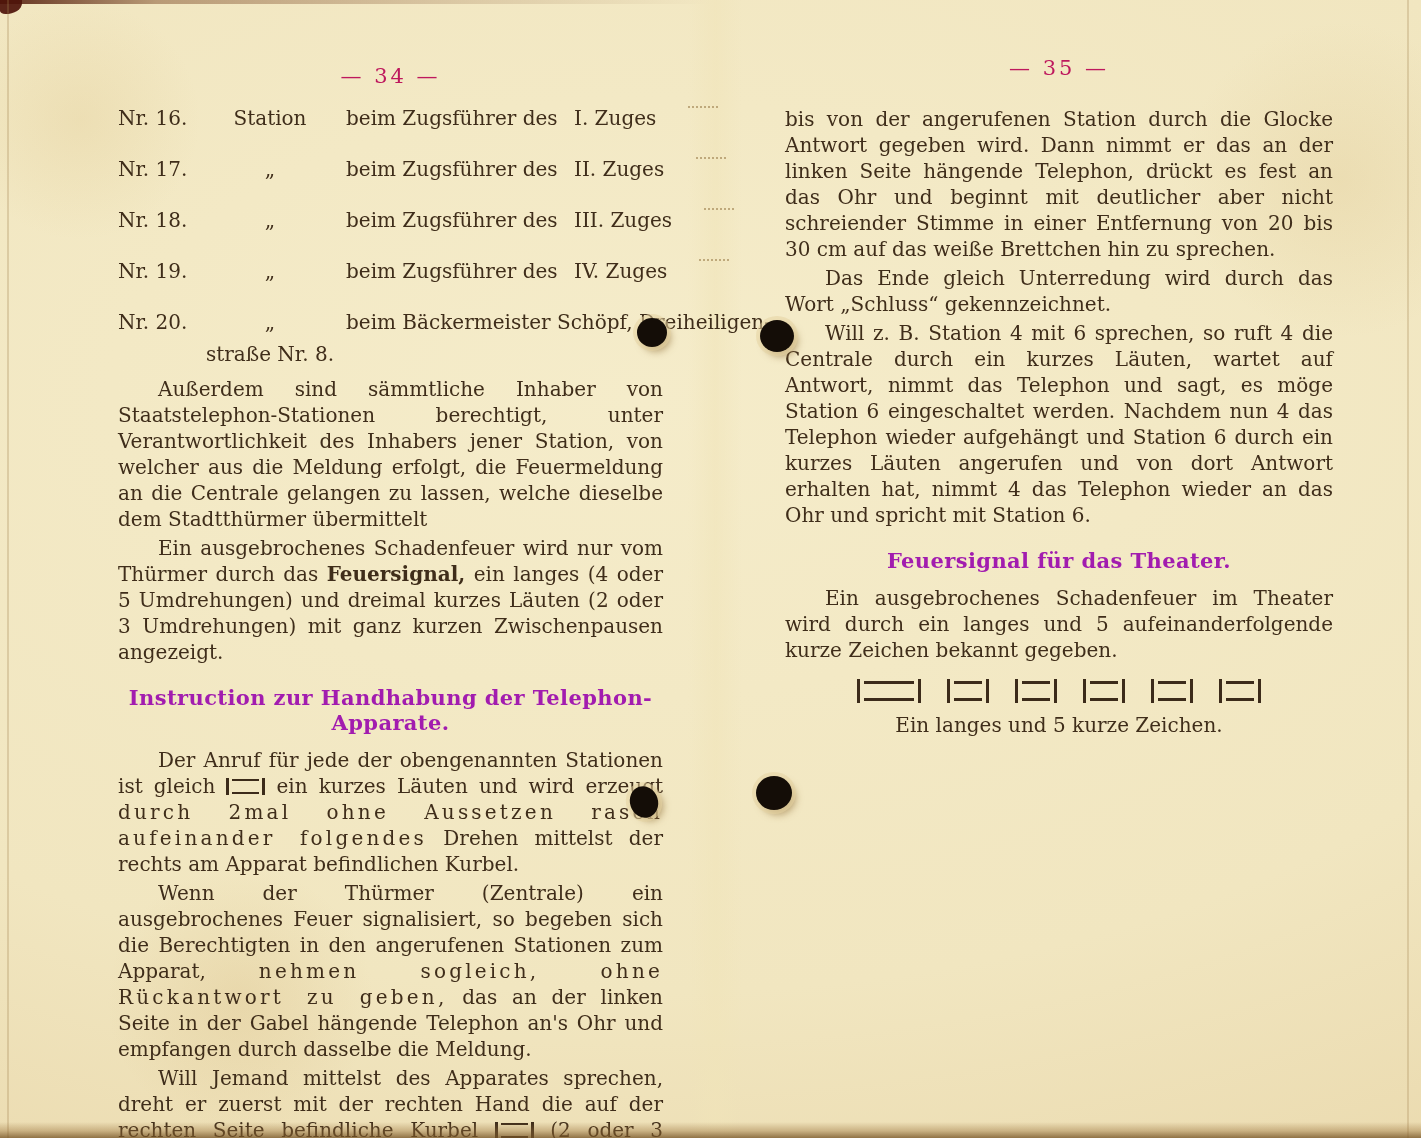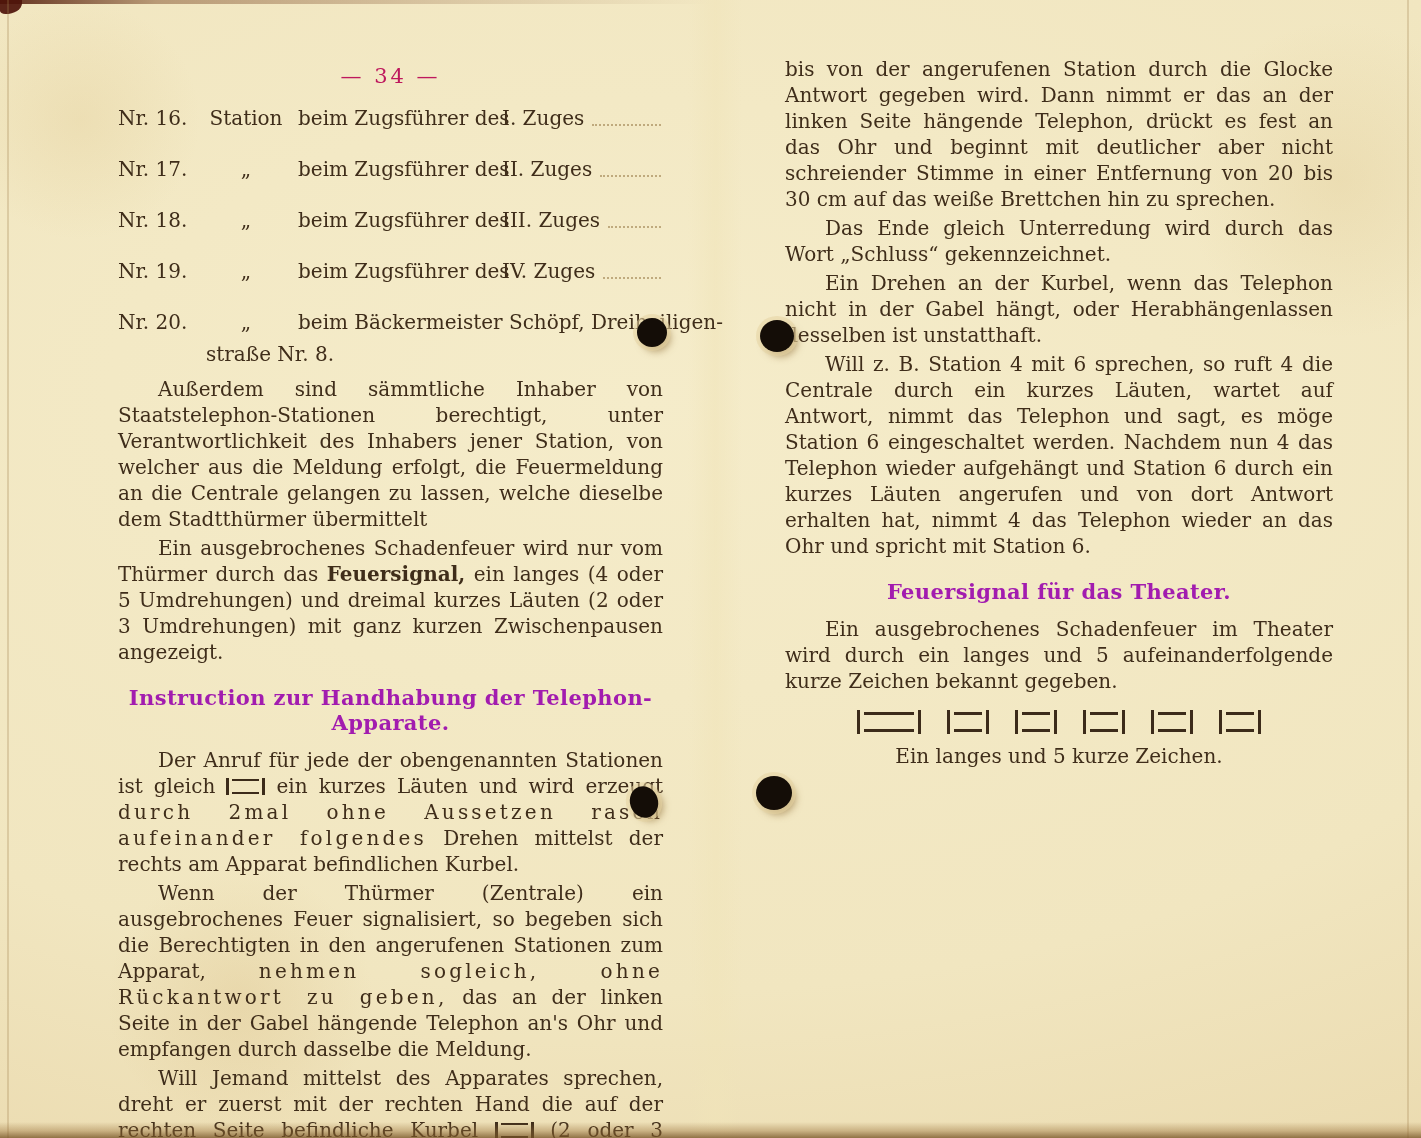--- a/index.html
+++ b/index.html
@@ -32,21 +32,21 @@
   .hole-3{left:630px;top:786px;width:28px;height:32px;transform:rotate(-18deg);}
   .hole-4{left:756px;top:776px;width:36px;height:34px;}
   
   .page{position:absolute;}
   .page-left{left:118px;top:64px;width:545px;}
   .page-right{left:785px;top:56px;width:548px;}
   .pagenum{text-align:center;font-size:21px;letter-spacing:3px;color:#be185d;margin-bottom:18px;}
   .page-right .pagenum{margin-bottom:26px;}
   
   .station-list{font-size:20px;line-height:24px;}
-  .station-row{display:flex;align-items:flex-end;margin-bottom:27px;white-space:nowrap;}
+  .station-row{display:flex;align-items:flex-start;margin-bottom:27px;white-space:nowrap;gap:24px;}
   .c0{width:76px;flex:none;}
   .c1{width:104px;flex:none;text-align:center;}
   .c2{width:202px;flex:none;}
   .c2.wide{flex:1;}
   .c3{flex:none;padding-left:2px;}
   .leader{flex:1;border-bottom:2px dotted rgba(148,117,66,.55);margin:0 2px 4px 8px;min-width:30px;}
   .station-wrap{margin:-19px 0 10px 88px;font-size:20px;line-height:24px;}
   
   .para{font-size:20px;line-height:26px;text-align:justify;margin:0 0 3px 0;}
   .para.indent{text-indent:40px;}
@@ -120,24 +120,24 @@
         <p class="para indent"><span>Außerdem sind sämmtliche Inhaber von Staatstelephon-Stationen berechtigt, unter Verantwortlichkeit des Inhabers jener Station, von welcher aus die Meldung erfolgt, die Feuermeldung an die Centrale gelangen zu lassen, welche dieselbe dem Stadtthürmer übermittelt</span></p>
         <p class="para indent"><span>Ein ausgebrochenes Schadenfeuer wird nur vom Thürmer durch das </span><span class="b">Feuersignal,</span><span> ein langes (4 oder 5 Umdrehungen) und dreimal kurzes Läuten (2 oder 3 Umdrehungen) mit ganz kurzen Zwischenpausen angezeigt.</span></p>
         <div class="heading">Instruction zur Handhabung der Telephon-Apparate.</div>
         <p class="para indent"><span>Der Anruf für jede der obengenannten Stationen ist gleich </span><span class="sig-inline"><span class="sig-inner"></span></span><span> ein kurzes Läuten und wird erzeugt </span><span class="sp">durch 2mal ohne Aussetzen rasch aufeinander folgendes</span><span> Drehen mittelst der rechts am Apparat befindlichen Kurbel.</span></p>
         <p class="para indent"><span>Wenn der Thürmer (Zentrale) ein ausgebrochenes Feuer signalisiert, so begeben sich die Berechtigten in den angerufenen Stationen zum Apparat, </span><span class="sp">nehmen sogleich, ohne Rückantwort zu geben,</span><span> das an der linken Seite in der Gabel hängende Telephon an's Ohr und empfangen durch dasselbe die Meldung.</span></p>
         <p class="para indent"><span>Will Jemand mittelst des Apparates sprechen, dreht er zuerst mit der rechten Hand die auf der rechten Seite befindliche Kurbel </span><span class="sig-inline"><span class="sig-inner"></span></span><span> (2 oder 3 Umdrehungen) und wartet,</span></p>
       </div>
   </div>
 
   <div class="page page-right">
+    <div class="pagenum">— 35 —</div>
     <div class="content">
         <p class="para"><span>bis von der angerufenen Station durch die Glocke Antwort gegeben wird. Dann nimmt er das an der linken Seite hängende Telephon, drückt es fest an das Ohr und beginnt mit deutlicher aber nicht schreiender Stimme in einer Entfernung von 20 bis 30 cm auf das weiße Brettchen hin zu sprechen.</span></p>
         <p class="para indent"><span>Das Ende gleich Unterredung wird durch das Wort „Schluss“ gekennzeichnet.</span></p>
-        <p class="para indent"><span>Ein Drehen an der Kurbel, wenn das Telephon nicht in der Gabel hängt, oder Herabhängenlassen desselben ist unstatthaft.</span></p>
         <p class="para indent"><span>Will z. B. Station 4 mit 6 sprechen, so ruft 4 die Centrale durch ein kurzes Läuten, wartet auf Antwort, nimmt das Telephon und sagt, es möge Station 6 eingeschaltet werden. Nachdem nun 4 das Telephon wieder aufgehängt und Station 6 durch ein kurzes Läuten angerufen und von dort Antwort erhalten hat, nimmt 4 das Telephon wieder an das Ohr und spricht mit Station 6.</span></p>
         <div class="heading">Feuersignal für das Theater.</div>
         <p class="para indent"><span>Ein ausgebrochenes Schadenfeuer im Theater wird durch ein langes und 5 aufeinanderfolgende kurze Zeichen bekannt gegeben.</span></p>
         <div class="signal-row">
           <span class="sig sig-long">
             <span class="sig-inner"></span>
           </span>
           <span class="sig sig-short">
             <span class="sig-inner"></span>
           </span>

